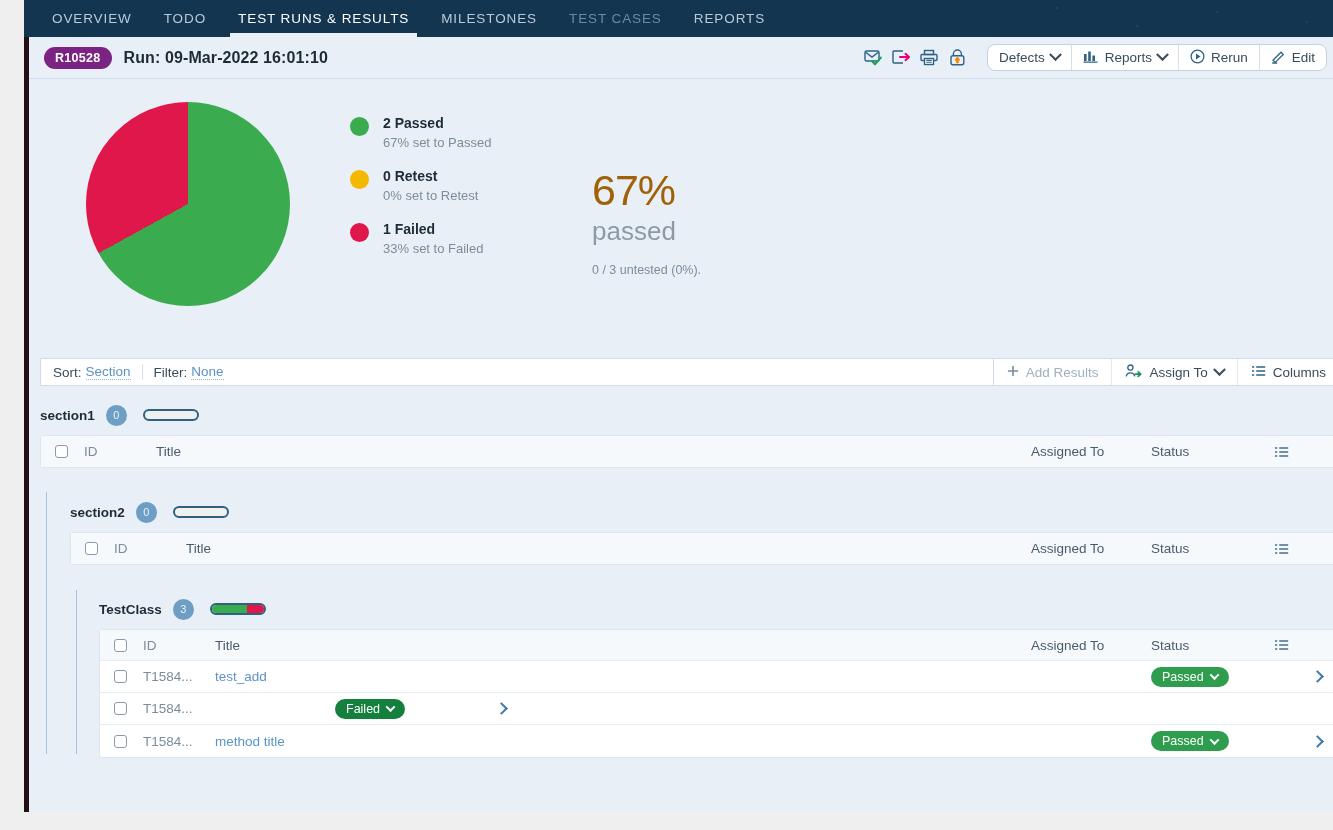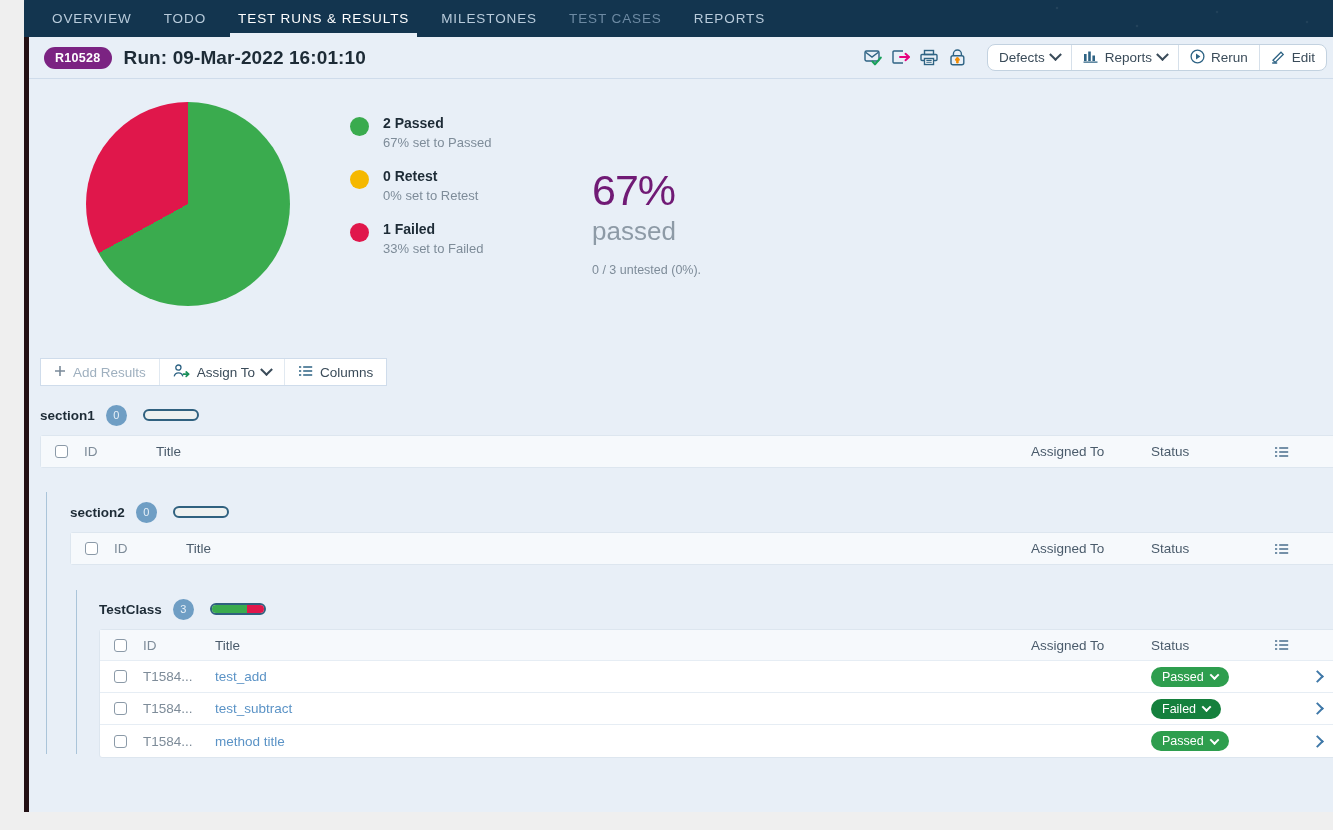--- a/index.html
+++ b/index.html
@@ -77,21 +77,21 @@
     background: #7b2382;
     color: #fff;
     font-size: 12.5px;
     font-weight: bold;
     border-radius: 11px;
     padding: 4px 11px;
     letter-spacing: .3px;
   }
   .run-title {
     margin-left: 12px;
-    font-size: 19px;
+    font-size: 16px;
     font-weight: bold;
     color: #1d2b36;
     letter-spacing: .1px;
   }
   .hdr-right {
     margin-left: auto;
     display: flex; align-items: center;
     padding-right: 14px;
   }
   .icon-btn {
@@ -156,21 +156,21 @@
     line-height: 16px;
   }
   .leg-sub {
     font-size: 13px; color: #7e8c99;
     margin-top: 4px; line-height: 15px;
   }
   .bigpct {
     position: absolute; left: 547px; top: 88px;
   }
   .bigpct .num {
-    font-size: 43px; color: #701a75; line-height: 46px; letter-spacing: -1px;
+    font-size: 43px; color: #a16207; line-height: 46px; letter-spacing: -1px;
   }
   .bigpct .word {
     font-size: 26px; color: #8d9aa6; line-height: 32px; margin-top: 2px;
   }
   .bigpct .sub {
     font-size: 12.5px; color: #7e8c99; margin-top: 16px;
   }
 
   
   .filterbar {
@@ -457,20 +457,27 @@
     </div>
 
     <div class="bigpct">
       <div class="num">67%</div>
       <div class="word">passed</div>
       <div class="sub">0 / 3 untested (0%).</div>
     </div>
   </div>
 
   <div class="filterbar">
+    <div class="sortbox">
+      <span>Sort:</span>
+      <span class="dlink">Section</span>
+      <span class="vsep"></span>
+      <span>Filter:</span>
+      <span class="dlink">None</span>
+    </div>
     <div class="fbtns">
       <div class="fbtn disabled">
         <span>
           <svg width="12" height="12" viewBox="0 0 12 12">
               <path d="M6 1 v10 M1 6 h10" stroke="#7b8b9a" stroke-width="1.6"></path>
             </svg>
         </span>
         <span>Add Results</span>
       </div>
       <div class="fbtn">
@@ -591,21 +598,20 @@
         </span>
         <span class="c-gear"></span>
         <span class="c-arrow">
             <span class="rowarrow"></span>
           </span>
       </div>
 
       <div class="tr">
         <span class="cb"></span>
         <span class="c-id">T1584...</span>
-        <span class="c-title"><a>test_subtract</a></span>
         <span class="c-assigned"></span>
         <span class="c-status">
           <span class="pill failed">
             <span>Failed</span>
             <span class="pcaret"></span>
           </span>
         </span>
         <span class="c-gear"></span>
         <span class="c-arrow">
             <span class="rowarrow"></span>

